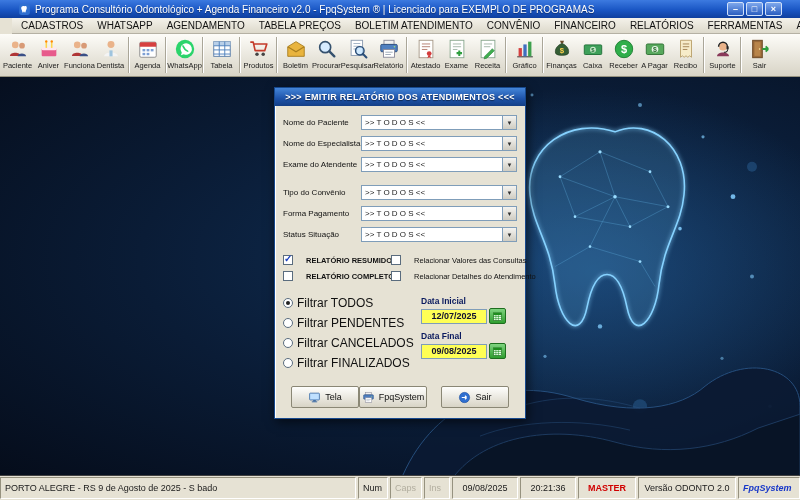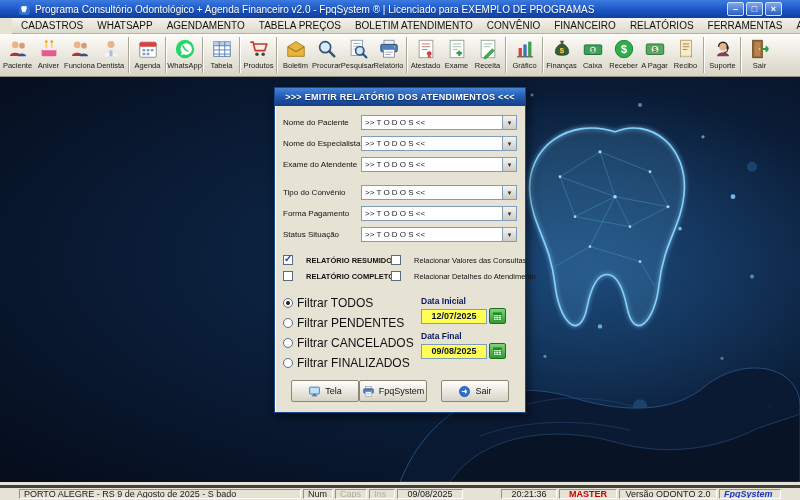--- a/index.html
+++ b/index.html
@@ -65,29 +65,29 @@
 
 .dates{width:96px;flex:none}
 .date-label{font-size:8.5px;font-weight:bold;color:#0a1a5e;margin-bottom:2px}
 .date-field{display:flex;align-items:center;gap:2px;margin-bottom:7px}
 .date-input{width:66px;height:15px;background:#ffff55;border:1px solid #7f9db9;font-size:9px;font-weight:bold;
   color:#101030;display:flex;align-items:center;justify-content:center}
 .date-btn{width:17px;height:16px;border:1px solid #1e6e1e;border-radius:2px;background:linear-gradient(#7fd47f,#2f9e2f);
   display:flex;align-items:center;justify-content:center}
 .date-btn svg{width:11px;height:11px}
 
-.dialog-buttons{display:flex;margin-top:4px;padding:0 8px}
+.dialog-buttons{display:flex;margin-top:10px;padding:0 8px}
 .btn{flex:1;height:22px;display:flex;align-items:center;justify-content:center;gap:4px;font-size:9px;color:#111;
   background:linear-gradient(#fefefc,#d8d4c6);border:1px solid #8a8775;border-radius:2px;font-family:"Liberation Sans",sans-serif}
 .btn svg{width:13px;height:13px}
 .btn.sair{margin-left:14px}
 
 
-.statusbar{position:absolute;left:0;right:0;bottom:0;height:15px;background:#e6e2d4;border-top:3px solid #404040;
-  display:flex;gap:2px;padding:1px 19px;align-items:stretch}
+.statusbar{position:absolute;left:0;right:0;bottom:0;height:25px;background:#e6e2d4;border-top:1px solid #404040;
+  display:flex;gap:2px;padding:1px 0;align-items:stretch}
 .sb-panel{border:1px solid;border-color:#96927f #fff #fff #96927f;background:#e6e2d4;display:flex;align-items:center;
   padding:0 4px;font-size:9px;color:#1a1a1a;white-space:nowrap;overflow:hidden;flex:none}
 .sb-panel.dim span{color:#b2ae9f}
 .sb-panel.center{justify-content:center}
 .sb-panel.red{justify-content:center}
 .sb-panel.red span{color:#d00000;font-weight:bold}
 .sb-panel.brand span{color:#1636c8;font-weight:bold;font-style:italic}
 </style>
 </head>
 <body>
@@ -635,21 +635,21 @@
       </div>
       <div class="sb-panel dim" style="width: 32px;">
         <span>Caps</span>
       </div>
       <div class="sb-panel dim" style="width: 26px;">
         <span>Ins</span>
       </div>
       <div class="sb-panel center" style="width: 66px;">
         <span>09/08/2025</span>
       </div>
-      <div class="sb-panel center" style="width: 56px; margin-left: 36px;">
+      <div class="sb-panel center" style="width: 56px;">
         <span>20:21:36</span>
       </div>
       <div class="sb-panel red" style="width: 58px;">
         <span>MASTER</span>
       </div>
       <div class="sb-panel center" style="width: 98px;">
         <span>Versão ODONTO 2.0</span>
       </div>
       <div class="sb-panel brand" style="width: 62px;">
         <span>FpqSystem</span>

